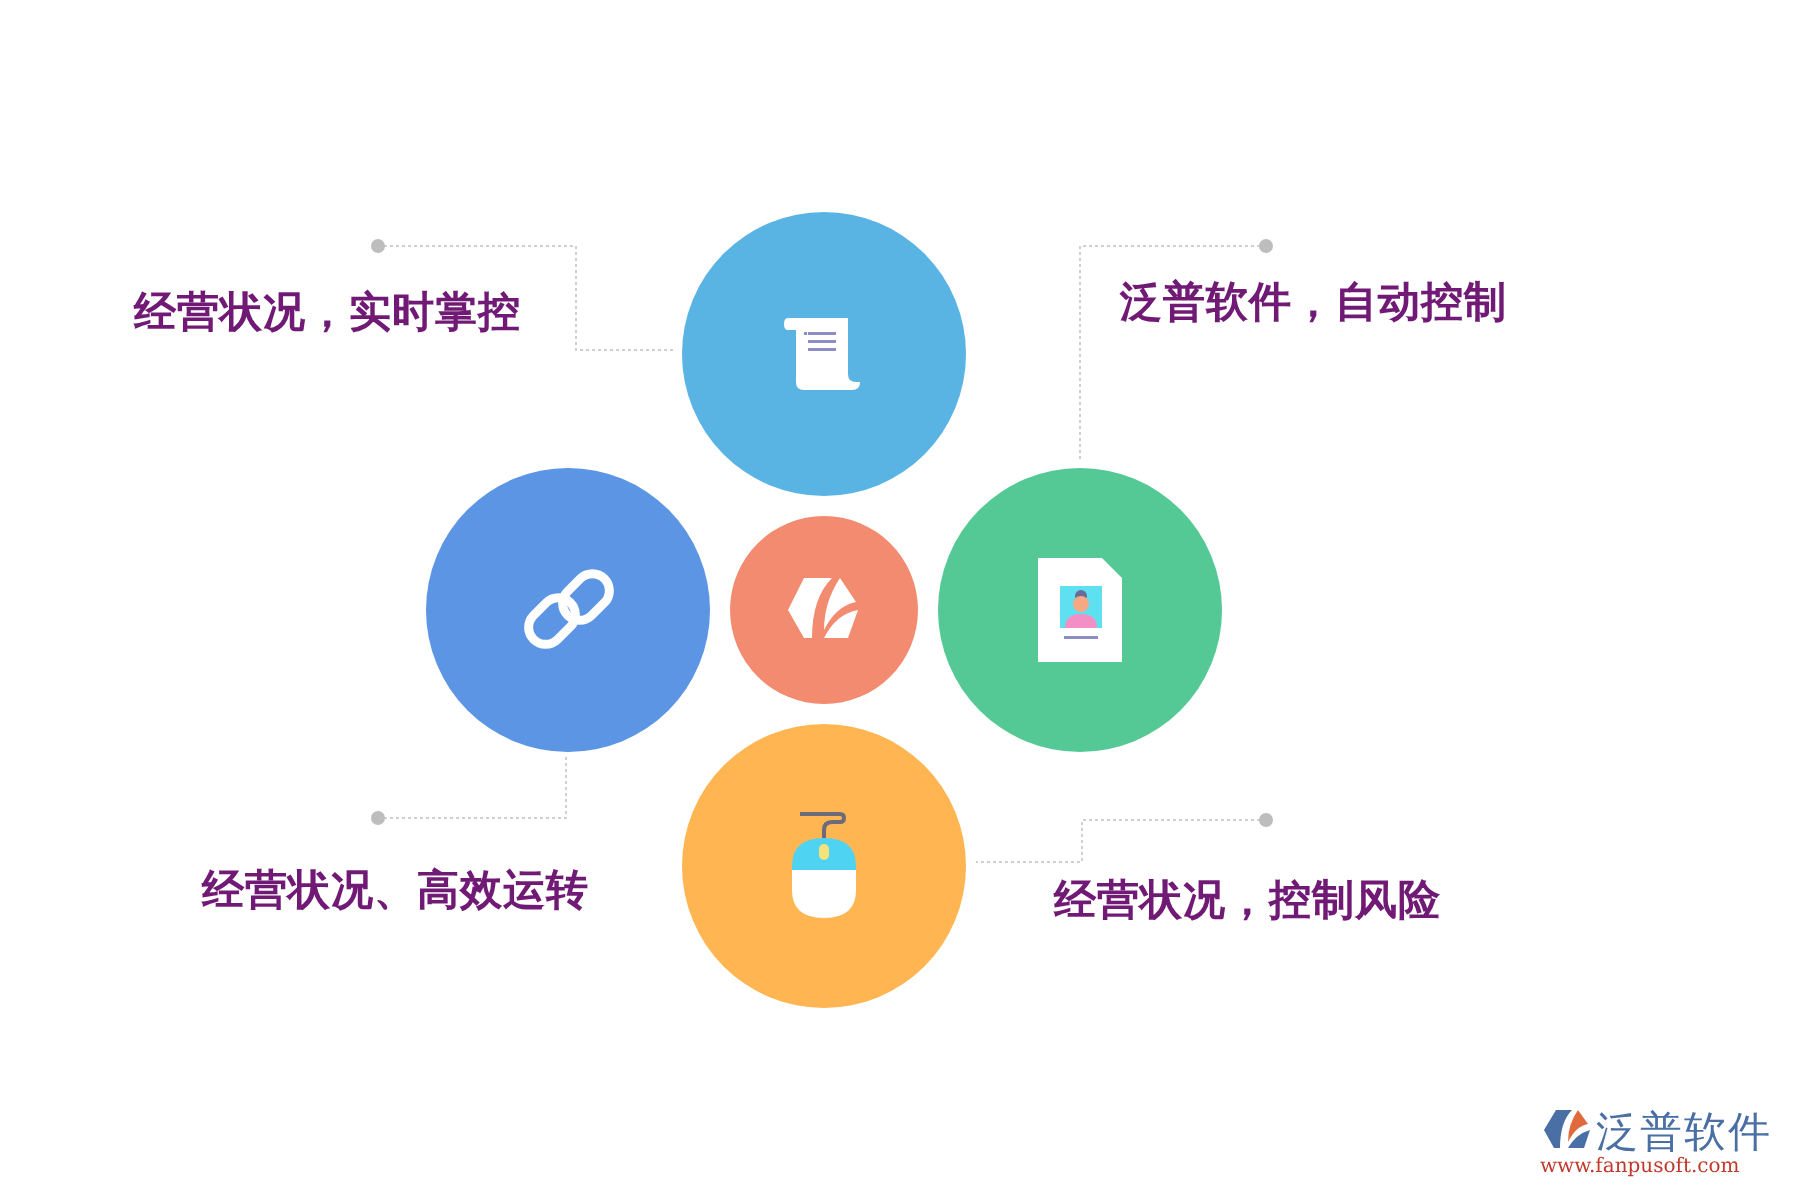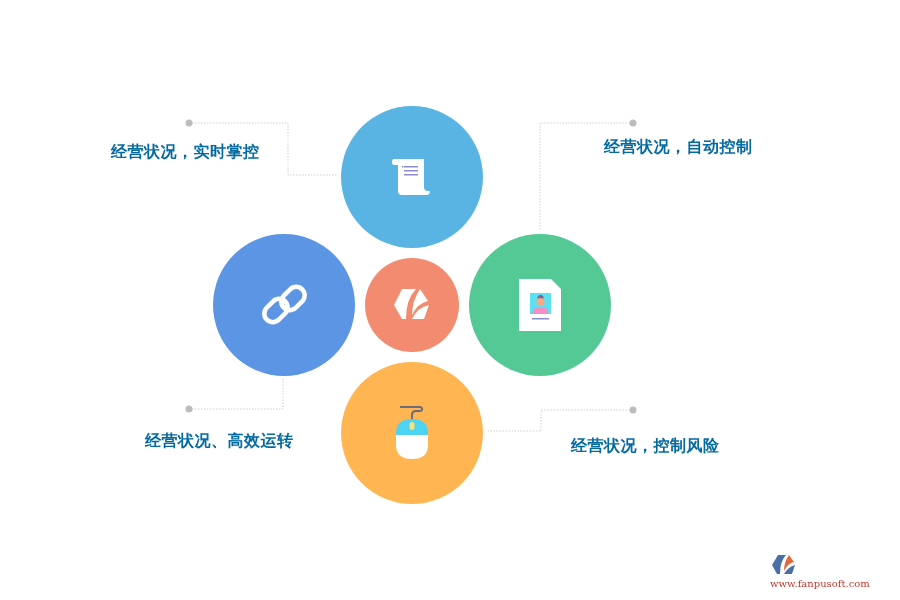--- a/index.html
+++ b/index.html
@@ -11,22 +11,22 @@
     .circle {
       position: absolute; border-radius: 50%;
       display: flex; align-items: center; justify-content: center;
     }
     .c-top    { left: 341px; top: 106px; width: 142px; height: 142px; }
     .c-left   { left: 213px; top: 234px; width: 142px; height: 142px; }
     .c-right  { left: 469px; top: 234px; width: 142px; height: 142px; }
     .c-bottom { left: 341px; top: 362px; width: 142px; height: 142px; }
     .c-center { left: 365px; top: 258px; width: 94px; height: 94px; }
     .label {
-      position: absolute; font-size: 16px; font-weight: bold; color: #0369a1;
-      white-space: nowrap; letter-spacing: 0.5px; margin-left: 44px;
+      position: absolute; font-size: 21px; font-weight: bold; color: #701a75;
+      white-space: nowrap; letter-spacing: 0.5px;
     }
     .l-tl { left: 67px;  top: 142px; }
     .l-tr { left: 560px; top: 137px; }
     .l-bl { left: 101px; top: 431px; }
     .l-br { left: 527px; top: 436px; }
     svg.lines { position: absolute; left: 0; top: 0; }
     .logo {
       position: absolute; left: 770px; top: 552px; width: 125px; height: 40px;
     }
     .logo-name {
@@ -102,24 +102,25 @@
 
 <div class="circle c-center" style="background:#f28b6f;">
   <svg width="40" height="40" viewBox="0 0 40 40">
     <path d="M10 4 H24 Q14 14 14 34 H10 L2 20 Z" fill="#ffffff"></path>
     <path d="M28 4 L36 16 Q26 18 20 30 Q20 16 28 4 Z" fill="#ffffff"></path>
     <path d="M37 20 L32 34 H20 Q26 22 37 20 Z" fill="#ffffff"></path>
   </svg>
 </div>
 
 <div class="label l-tl">经营状况，实时掌控</div>
-<div class="label l-tr">经营状况，自动控制</div>
+<div class="label l-tr">泛普软件，自动控制</div>
 <div class="label l-bl">经营状况、高效运转</div>
 <div class="label l-br">经营状况，控制风险</div>
 
 <div class="logo">
   <svg class="logo-mark" width="24" height="22" viewBox="0 0 24 22">
     <path d="M6 1 H14 Q8 7 8 20 H5 L0 11 Z" fill="#4a6fa5"></path>
     <path d="M17 1 L22 8 Q16 9 12 17 Q12 8 17 1 Z" fill="#e06a3b"></path>
     <path d="M23 11 L20 20 H12 Q16 13 23 11 Z" fill="#4a6fa5"></path>
   </svg>
+  <span class="logo-name">泛普软件</span>
   <span class="logo-url">www.fanpusoft.com</span>
 </div>
 
 </body></html>

